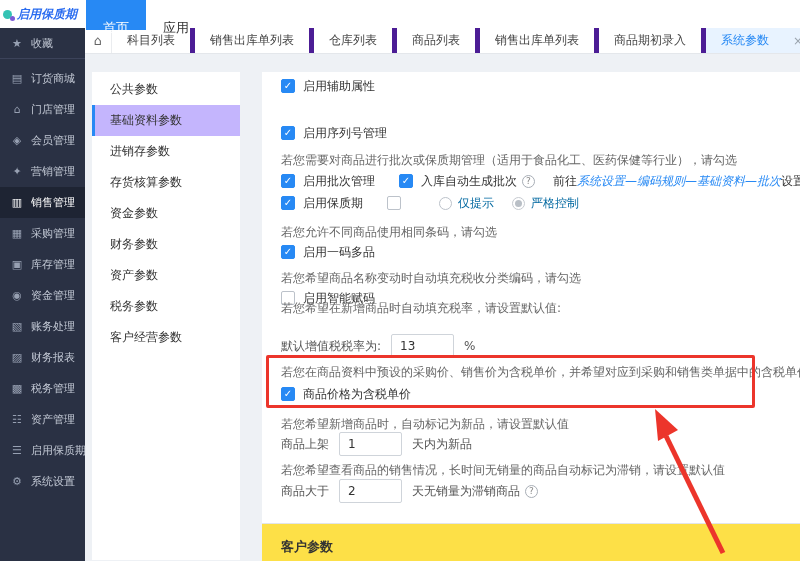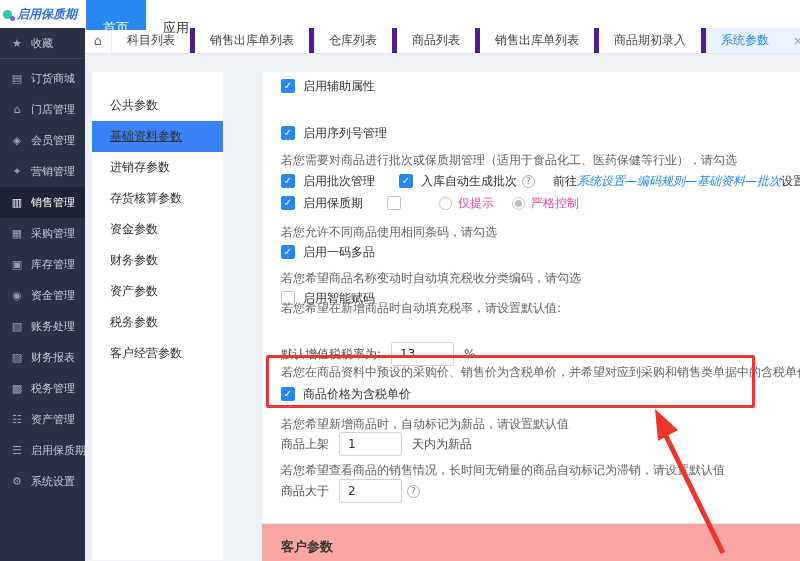--- a/index.html
+++ b/index.html
@@ -25,46 +25,46 @@
   .side-item.active .ic{ color:#fff; }
   .side-item.fav{ height:30px; }
   .side-divider{ height:1px; background:#3c435a; margin-bottom:4px; }
   
   .tabbar{ position:absolute; top:28px; left:85px; right:0; height:26px; background:#fff; border-bottom:1px solid #e4e7eb; display:flex; align-items:stretch; overflow:hidden; z-index:3; }
   .tab-home{ width:27px; display:flex; align-items:center; justify-content:center; color:#666; font-size:13px; border-right:1px solid #eaecef; cursor:pointer; flex-shrink:0; }
   .tab{ display:flex; align-items:center; padding:0 15px; font-size:12px; color:#444; border-right:5px solid #4c1d95; white-space:nowrap; cursor:pointer; flex-shrink:0; }
   .tab.active{ background:#e8f3ff; color:var(--accent,#2789f4); gap:24px; }
   .tab-close{ color:#9aa3ad; font-size:12px; line-height:1; }
   
-  .submenu{ position:absolute; left:92px; top:72px; width:131px; bottom:1px; background:#fff; padding-top:18px; z-index:1; }
+  .submenu{ position:absolute; left:92px; top:72px; width:148px; bottom:1px; background:#fff; padding-top:2px; z-index:1; }
   .sub-item{ height:31px; line-height:31px; padding-left:15px; font-size:12px; color:#333; border-left:3px solid transparent; cursor:pointer; white-space:nowrap; }
-  .sub-item.active{ background:#3b82f6; border-left-color:var(--accent,#2789f4);text-decoration:underline; }
+  .sub-item.active{ background:#c4b5fd; border-left-color:var(--accent,#2789f4); }
   
   .panel{ position:absolute; left:262px; top:72px; right:0; bottom:0; background:#fff; z-index:1; }
   .row{ position:absolute; left:19px; height:16px; display:flex; align-items:center; white-space:nowrap; }
   .row.fld{ height:24px; }
   .hint{ font-size:12px; color:#666; }
   .cb{ width:14px; height:14px; border:1px solid #bcc2ca; border-radius:2px; background:#fff; display:inline-flex; align-items:center; justify-content:center; margin-right:8px; cursor:pointer; flex-shrink:0; }
   .cb .mk{ display:none; font-size:10px; color:#fff; line-height:1; }
   .cb[data-checked="true"]{ background:var(--accent,#2789f4); border-color:var(--accent,#2789f4); }
   .cb[data-checked="true"] .mk{ display:inline; }
   .cb-label{ font-size:12px; color:#333; }
   .gap24{ margin-left:24px; } .gap30{ margin-left:30px; }
   .radio{ width:13px; height:13px; border:1px solid #bcc2ca; border-radius:50%; background:#fff; display:inline-flex; align-items:center; justify-content:center; margin-right:6px; cursor:pointer; flex-shrink:0; }
   .radio[data-checked="true"]{ border-color:#c6cad0; }
   .radio[data-checked="true"]::after{ content:""; width:7px; height:7px; border-radius:50%; background:#b9bfc6; }
-  .radio-label{ font-size:12px; color:#ec4899; margin-right:18px; }
+  .radio-label{ font-size:12px; color:#0369a1; margin-right:18px; }
   .help{ width:13px; height:13px; border:1px solid #a8aeb6; border-radius:50%; display:inline-flex; align-items:center; justify-content:center; font-size:9px; color:#888; margin-left:5px; flex-shrink:0; }
   .goto{ font-size:12px; color:#333; margin-left:18px; }
   .goto .link{ color:var(--accent,#2789f4); cursor:pointer;font-style:italic; }
   .fld-label{ font-size:12px; color:#555; margin-right:10px; }
   .fld-input{ width:63px; height:24px; border:1px solid #cfd4da; border-radius:2px; font-size:12px; color:#333; padding:0 8px; font-family:inherit; background:#fff; }
   .fld-suffix{ font-size:12px; color:#555; margin-left:10px; display:inline-flex; align-items:center; }
   .panel-divider{ position:absolute; left:0; right:0; top:451px; height:1px; background:#e2e5e9; }
-  .panel-footer{ position:absolute; left:0; right:0; top:452px; bottom:0; background:#fca5a5; }
+  .panel-footer{ position:absolute; left:0; right:0; top:452px; bottom:0; background:#fde047; }
   .footer-title{ position:absolute; left:19px; top:14px; font-size:13px; font-weight:bold; color:#333; }
   
   .red-box{ position:absolute; left:266px; top:355px; width:489px; height:53px; border:3px solid var(--highlight-red,#ec352b); border-radius:2px; z-index:6; pointer-events:none; }
   .arrow-svg{ position:absolute; top:0; left:0; width:800px; height:561px; z-index:6; pointer-events:none; }
 </style>
 </head>
 <body>
 
 <div class="header">
   <div class="logo">
@@ -232,21 +232,21 @@
 
   <div class="row" style="top:218px">
     <span class="cb" data-checked="false"></span>
     <span class="cb-label">启用智能赋码</span>
   </div>
 
   <div class="row" style="top:228px">
     <span class="hint">若您希望在新增商品时自动填充税率，请设置默认值:</span>
   </div>
 
-  <div class="row fld" style="top:270px">
+  <div class="row fld" style="top:262px">
     <span class="fld-label">默认增值税税率为:</span>
     <input class="fld-input" type="text" value="13" style="">
     <span class="fld-suffix">%</span>
   </div>
 
   <div class="row" style="top:292px">
     <span class="hint">若您在商品资料中预设的采购价、销售价为含税单价，并希望对应到采购和销售类单据中的含税单价，请勾选</span>
   </div>
 
   <div class="row" style="top:314px">
@@ -266,20 +266,21 @@
     <span class="fld-suffix">天内为新品</span>
   </div>
 
   <div class="row" style="top:390px">
     <span class="hint">若您希望查看商品的销售情况，长时间无销量的商品自动标记为滞销，请设置默认值</span>
   </div>
 
   <div class="row fld" style="top:407px">
     <span class="fld-label">商品大于</span>
     <input class="fld-input" type="text" value="2" style="">
+    <span class="fld-suffix">天无销量为滞销商品</span>
     <span class="help">?</span>
   </div>
 
   <div class="panel-divider"></div>
   <div class="panel-footer">
     <div class="footer-title">客户参数</div>
   </div>
 </div>
 
 <div class="red-box"></div>

